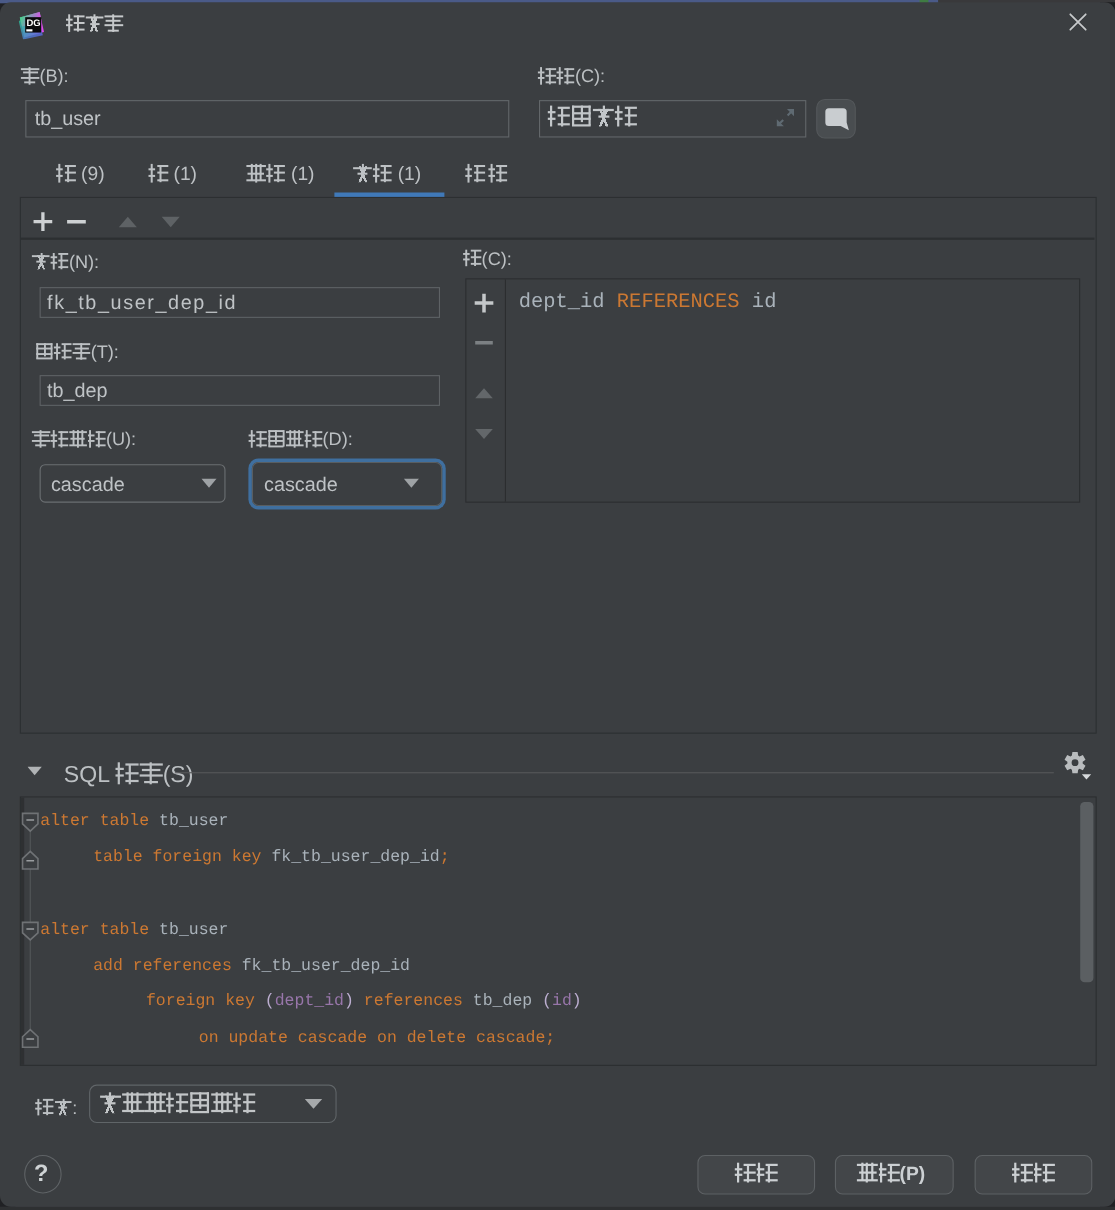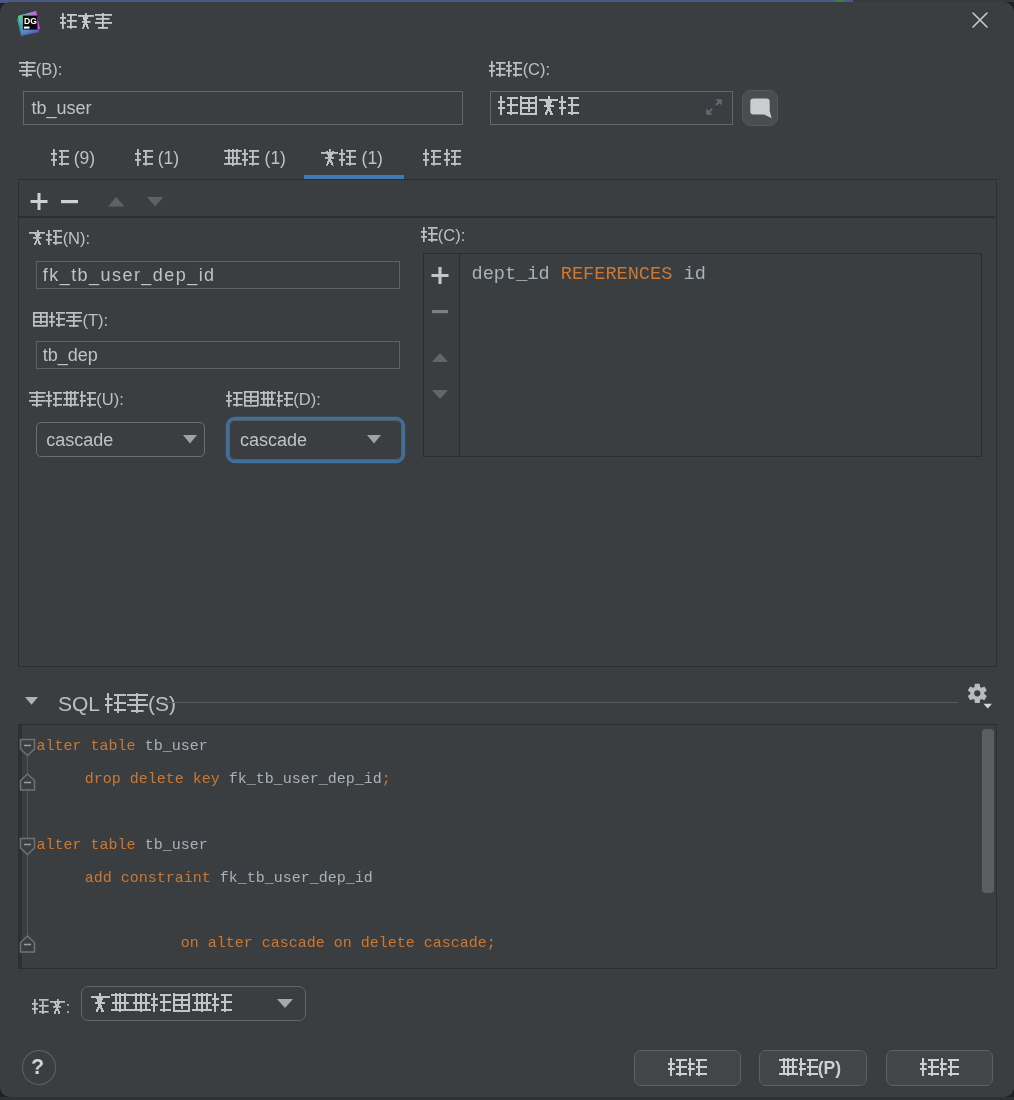--- a/index.html
+++ b/index.html
@@ -184,24 +184,25 @@
   <path d="M1.5 1.5 h14 v9.5 l-7 6.5 -7 -6.5 z"></path>
   <path d="M8.5 36 l7 6.5 v9.5 h-14 v-9.5 z"></path>
   <path d="M1.5 100.5 h14 v9.5 l-7 6.5 -7 -6.5 z"></path>
   <path d="M8.5 198 l7 6.5 v9.5 h-14 v-9.5 z"></path>
  </g>
  <g stroke="#9a9da0" stroke-width="1.5">
   <path d="M5 7.5 h7 M5 44.5 h7 M5 106.5 h7 M5 206.5 h7"></path>
  </g>
 </svg>
 <div class="sqline" style="left:36.6px;top:733.5px"><span class="kw">alter table</span><span class="id"> tb_user</span></div>
-<div class="sqline" style="left:84.7px;top:766.5px"><span class="kw">drop delete key</span><span class="id"> fk_tb_user_dep_id</span><span class="kw">;</span></div>
+<div class="sqline" style="left:84.7px;top:766.5px"><span class="kw">table foreign key</span><span class="id"> fk_tb_user_dep_id</span><span class="kw">;</span></div>
 <div class="sqline" style="left:36.6px;top:832.5px"><span class="kw">alter table</span><span class="id"> tb_user</span></div>
-<div class="sqline" style="left:84.7px;top:865.5px"><span class="kw">add constraint</span><span class="id"> fk_tb_user_dep_id</span></div>
-<div class="sqline" style="left:180.7px;top:930.5px"><span class="kw">on alter cascade on delete cascade;</span></div>
+<div class="sqline" style="left:84.7px;top:865.5px"><span class="kw">add references</span><span class="id"> fk_tb_user_dep_id</span></div>
+<div class="sqline" style="left:132.7px;top:898px"><span class="kw">foreign key </span><span class="pr">(</span><span class="pu">dept_id</span><span class="pr">)</span><span class="kw"> references</span><span class="id"> tb_dep </span><span class="pr">(</span><span class="pu">id</span><span class="pr">)</span></div>
+<div class="sqline" style="left:180.7px;top:930.5px"><span class="kw">on update cascade on delete cascade;</span></div>
 <div class="abs" style="left:982px;top:727px;width:12px;height:164px;border-radius:4px;background:#5b5f62"></div>
 
 <span class="lbl" style="left:32px;top:996.5px"><i class="k kc"></i><i class="k kd"></i>:</span>
 <div class="abs" style="left:81px;top:984px;width:225px;height:35px;border:1.4px solid #606568;border-radius:7px;box-sizing:border-box"></div>
 <span class="ftext" style="left:90px;top:991px;font-size:20px;color:#c2c5c7"><i class="k kd"></i><i class="k ke"></i><i class="k ke"></i><i class="k kc"></i><i class="k kb"></i><i class="k ke"></i><i class="k kc"></i></span>
 <svg class="abs" style="left:277px;top:997px" width="18" height="11">
       <polygon points="0,0 16,0 8,9" fill="#a6a9ab"></polygon>
     </svg>
 
 <div class="abs" style="left:21.5px;top:1048.1px;width:34.5px;height:34.6px;border-radius:50%;border:1.6px solid #5f6366;box-sizing:border-box"></div>

